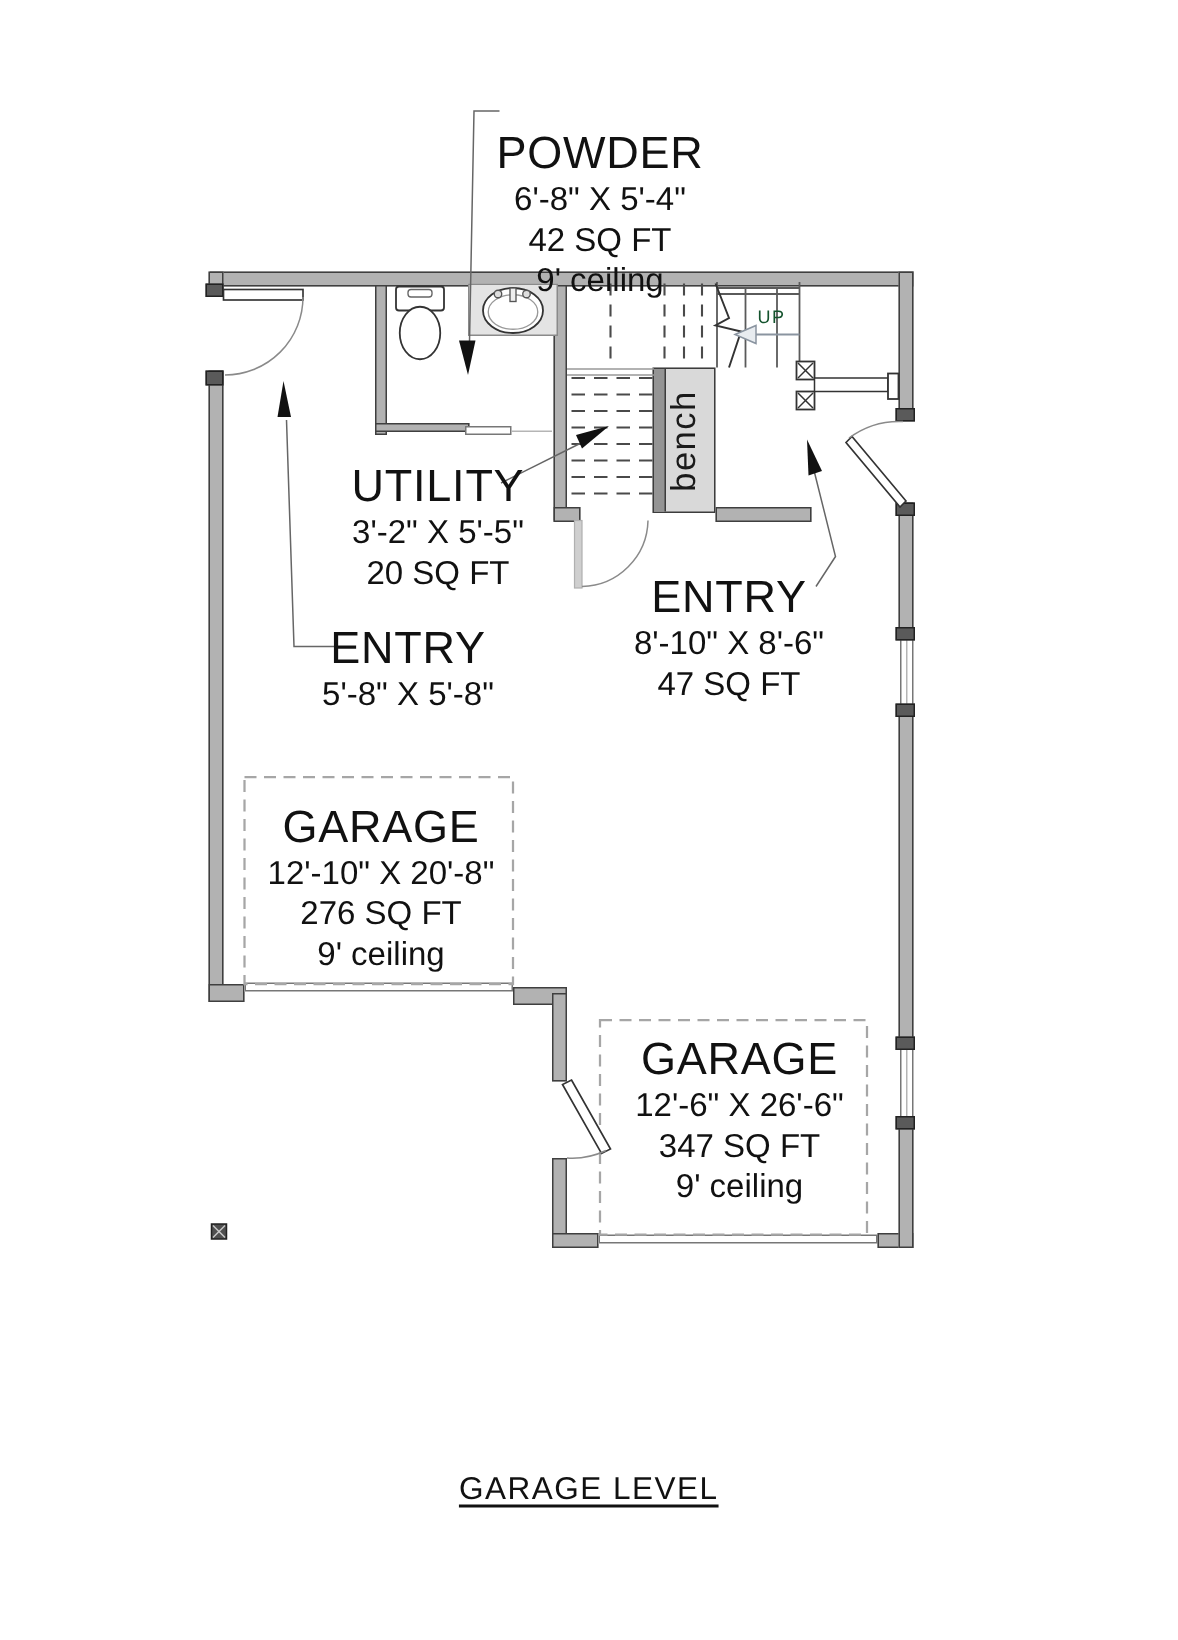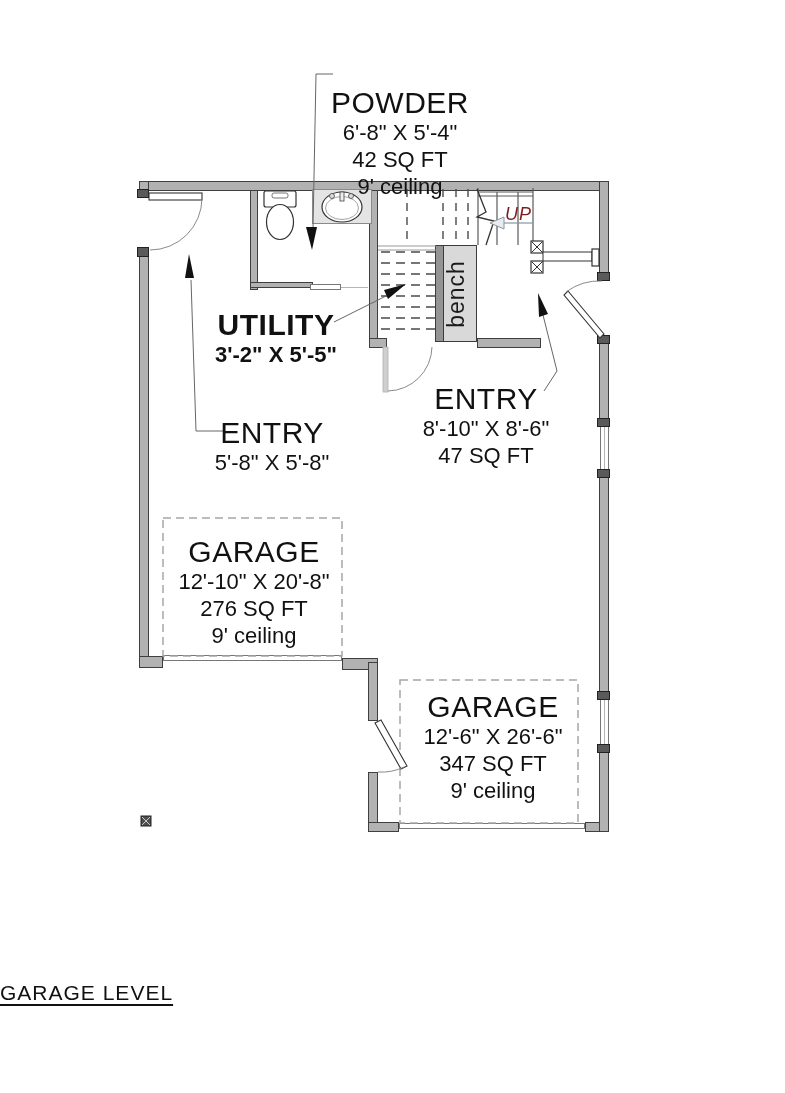--- a/index.html
+++ b/index.html
@@ -11,22 +11,22 @@
   .thinline{position:absolute;background:#ffffff;border:1px solid #777;box-sizing:border-box;}
   .counter{position:absolute;background:#e4e4e4;border:1px solid #8a8a8a;box-sizing:border-box;}
   .bench{position:absolute;background:#d9d9d9;border:1px solid #3c3c3c;box-sizing:border-box;}
   .bench .strip{position:absolute;left:0;top:0;bottom:0;width:7px;background:#949494;border-right:1px solid #3c3c3c;}
   .bench .blabel{position:absolute;left:50%;top:50%;transform:translate(-50%,-50%) rotate(-90deg);
         font-size:23px;color:#1a1a1a;white-space:nowrap;letter-spacing:1px;}
   .track{position:absolute;background:#b5b5b5;}
   
   .roomlabel{position:absolute;width:220px;text-align:center;line-height:27px;font-size:22px;color:#111;}
   .roomlabel .rname{font-size:30px;line-height:33px;letter-spacing:0.5px;}
-  .uptext{position:absolute;font-size:18px;color:#7f1d1d;letter-spacing:1px;font-style:italic;}
-  .plantitle{position:absolute;left:0;top:981px;width:785px;font-size:21px;
+  .uptext{position:absolute;font-size:12px;color:#14532d;letter-spacing:1px;}
+  .plantitle{position:absolute;left:0;top:981px;width:785px;text-align:center;font-size:21px;
         letter-spacing:1px;text-decoration:underline;text-underline-offset:4px;color:#111;}
   svg{position:absolute;left:0;top:0;}
 </style>
 </head>
 <body>
 
 <div class="page">
 
   <div class="wall" style="left:140px;top:181px;width:469px;height:10px;"></div>
   <div class="wall" style="left:139px;top:181px;width:10px;height:17px;"></div>
@@ -182,23 +182,24 @@
 
   <div class="uptext" style="left:505px;top:204px;">UP</div>
 
   <div class="roomlabel" style="left:290px;top:57px;margin-top:29px;">
     <div class="rname">POWDER</div>
     <div>6'-8" X 5'-4"</div>
     <div>42 SQ FT</div>
     <div>9' ceiling</div>
   </div>
 
-  <div class="roomlabel" style="left:166px;top:308px;font-weight:bold;">
+  <div class="roomlabel" style="left:182px;top:308px;">
     <div class="rname">UTILITY</div>
     <div>3'-2" X 5'-5"</div>
+    <div>20 SQ FT</div>
   </div>
 
   <div class="roomlabel" style="left:162px;top:416px;">
     <div class="rname">ENTRY</div>
     <div>5'-8" X 5'-8"</div>
   </div>
 
   <div class="roomlabel" style="left:376px;top:382px;">
     <div class="rname">ENTRY</div>
     <div>8'-10" X 8'-6"</div>

